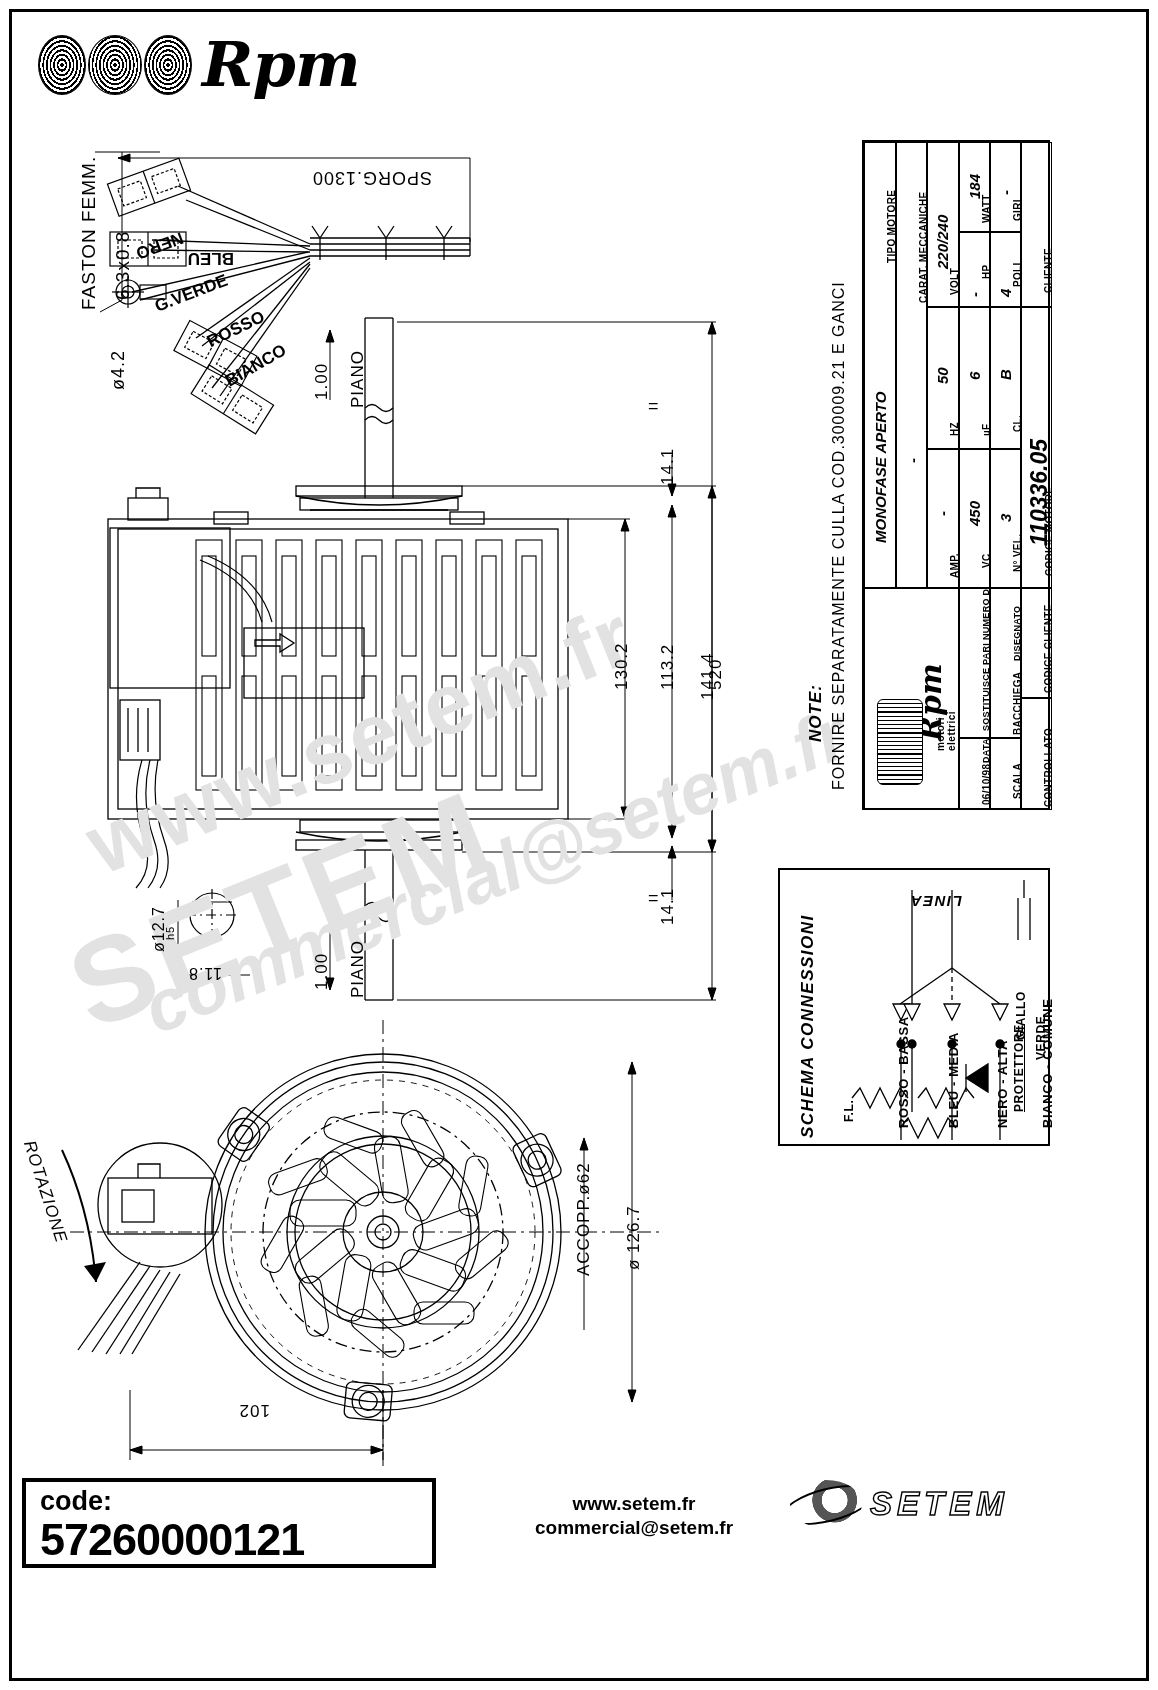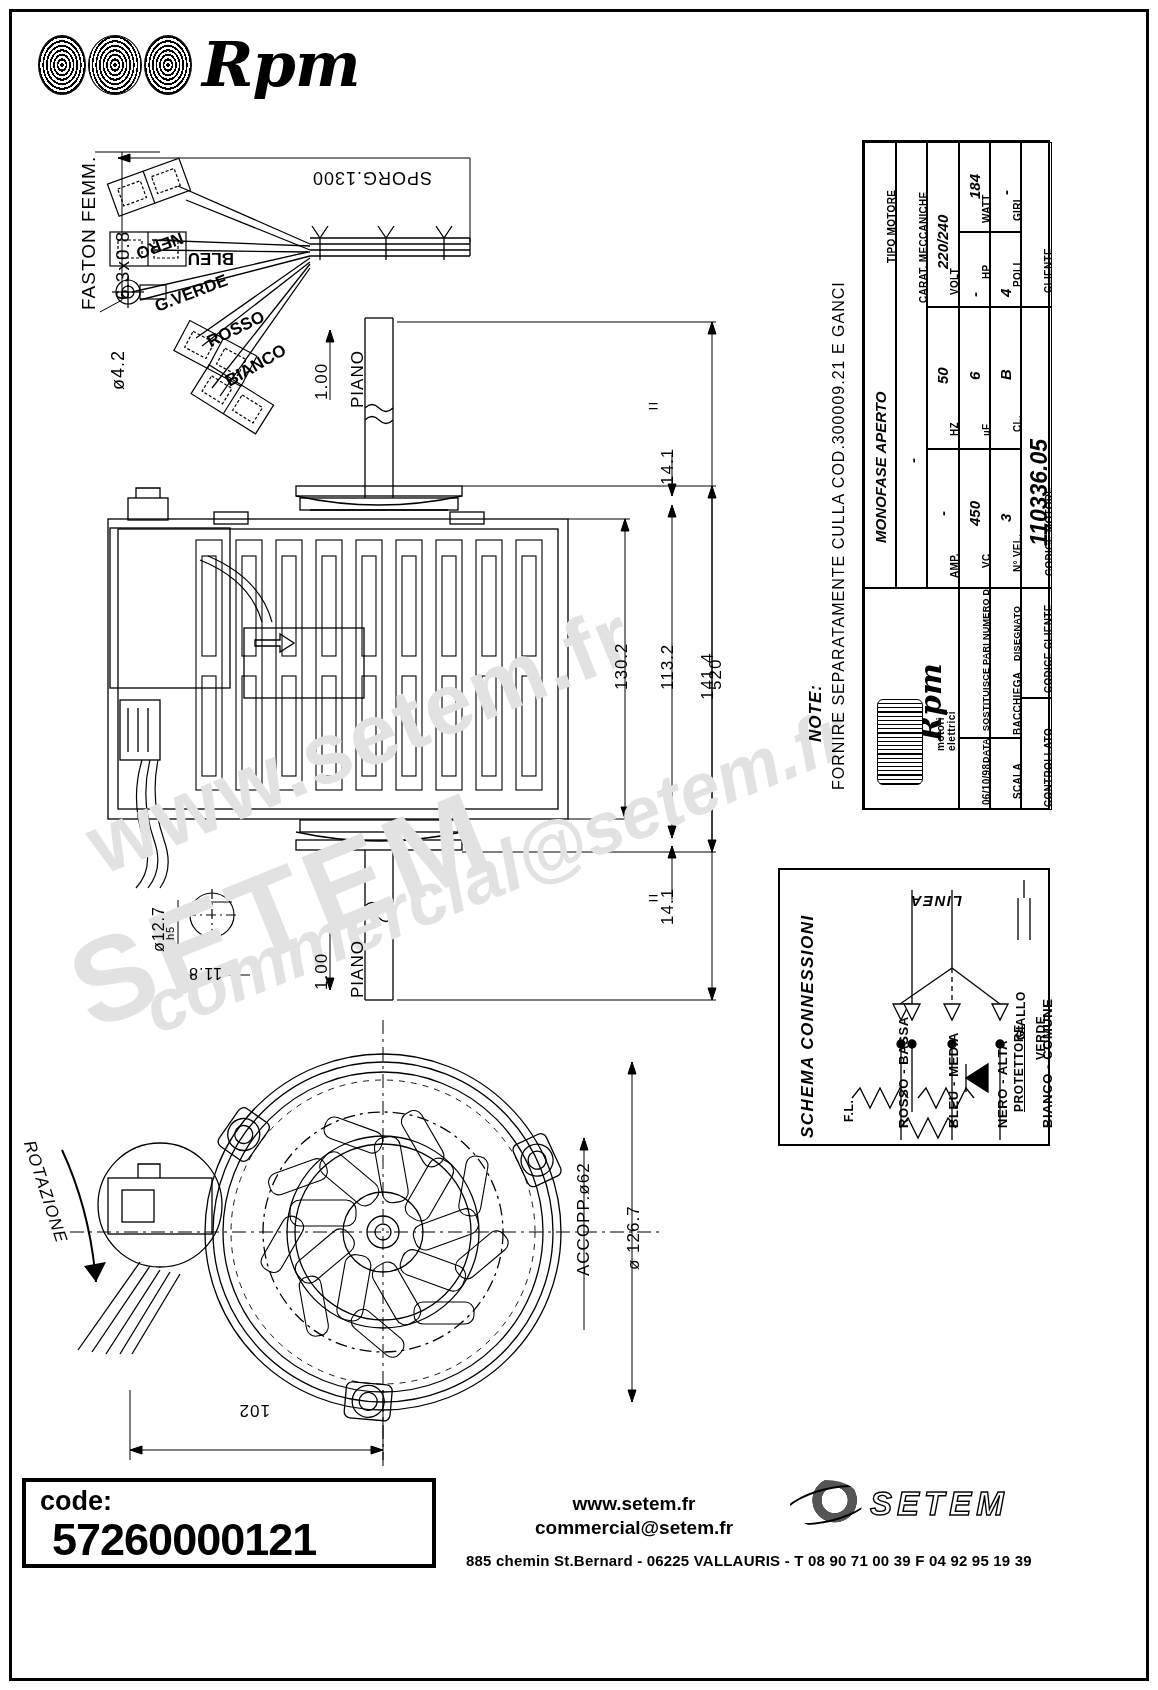--- a/index.html
+++ b/index.html
@@ -138,21 +138,21 @@
 
   
   .code-box{
     position:absolute;
     left:22px; top:1478px;
     width:414px; height:90px;
     border:4px solid #000;
     box-sizing:border-box;
   }
   .code-lab{position:absolute; left:14px; top:4px; font-size:27px; font-weight:700;}
-  .code-num{position:absolute; left:14px; top:32px; font-size:45px; font-weight:700; letter-spacing:-1px;margin-left:12px;}
+  .code-num{position:absolute; left:14px; top:32px; font-size:45px; font-weight:700; letter-spacing:-1px;}
   .foot-web{
     position:absolute; left:504px; top:1492px;
     font-size:19px; font-weight:700; line-height:1.25;
     text-align:center; width:260px;
   }
   .foot-addr{
     position:absolute; left:466px; top:1552px;
     font-size:15px; font-weight:700; letter-spacing:.2px;
   }
   .setem-logo{
@@ -732,18 +732,17 @@
   <div class="wirelab" style="left:842px;top:1122px;font-size:12px;">F.L.</div>
 
   <div class="code-box">
     <span class="code-lab">code:</span>
     <span class="code-num">57260000121</span>
   </div>
   <div class="foot-web">
     <div>www.setem.fr</div>
     <div>commercial@setem.fr</div>
   </div>
-  <div class="foot-addr">885 chemin St.Bernard  -  06225 VALLAURIS  -  T 08 90 71 00 39   F 04 92 95 19 39</div>
   <div class="setem-logo">
     <span class="setem-mark"></span>
     <span class="setem-word">SETEM</span>
   </div>
 </div>
 
 </body></html>

